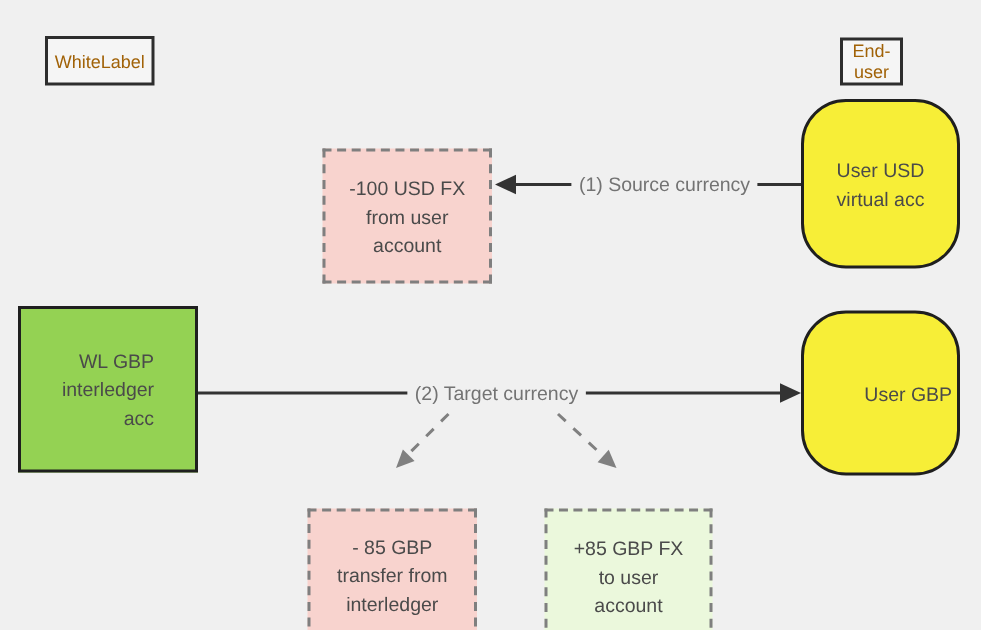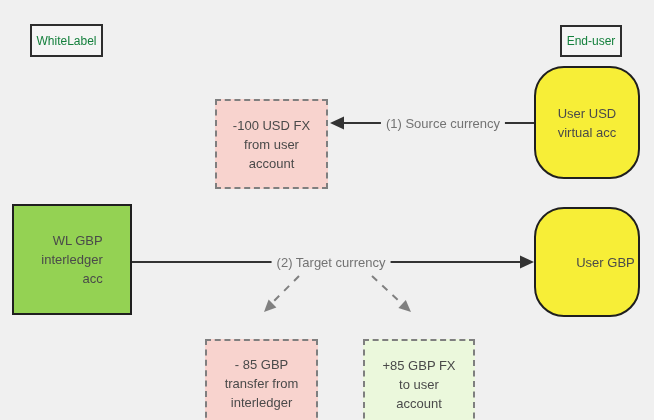--- a/index.html
+++ b/index.html
@@ -44,21 +44,21 @@
     border-radius: 30px;
   }
   .group-label {
     position: absolute;
     box-sizing: border-box;
     display: flex;
     align-items: center;
     justify-content: center;
     border: 2px solid #2d2d2d;
     font-size: 12px;
-    color: #15803d;
+    color: #a16207;
     text-align: center;
   }
   .edge-label {
     position: absolute;
     transform: translate(-50%, -50%);
     padding: 1px 5px;
     font-size: 13px;
     color: #737373;
     white-space: nowrap;
   }
@@ -88,21 +88,21 @@
     <g>
       <line x1="372" y1="276" x2="401" y2="303" stroke="#808080" stroke-width="2" stroke-dasharray="7,7"></line>
       <polygon points="411,312 398.4,308.1 405.8,299.9" fill="#808080"></polygon>
     </g>
   </svg>
 
   <div class="group-label" style="left: 30px; top: 24px; width: 73px; height: 33px; background-color: rgb(245, 245, 245);">
     <span>WhiteLabel</span>
   </div>
 
-  <div class="group-label" style="left: 560px; top: 25px; width: 62px; height: 32px; background-color: rgb(245, 245, 245);">
+  <div class="group-label" style="left: 560px; top: 25px; width: 42px; height: 32px; background-color: rgb(245, 245, 245);">
     <span>End-user</span>
   </div>
 
   <div class="node node-dashed" style="left: 215px; top: 78px; width: 113px; height: 90px; background-color: rgb(248, 211, 206);">
     <div>
         <div>-100 USD FX</div>
         <div>from user</div>
         <div>account</div>
       </div>
   </div>

